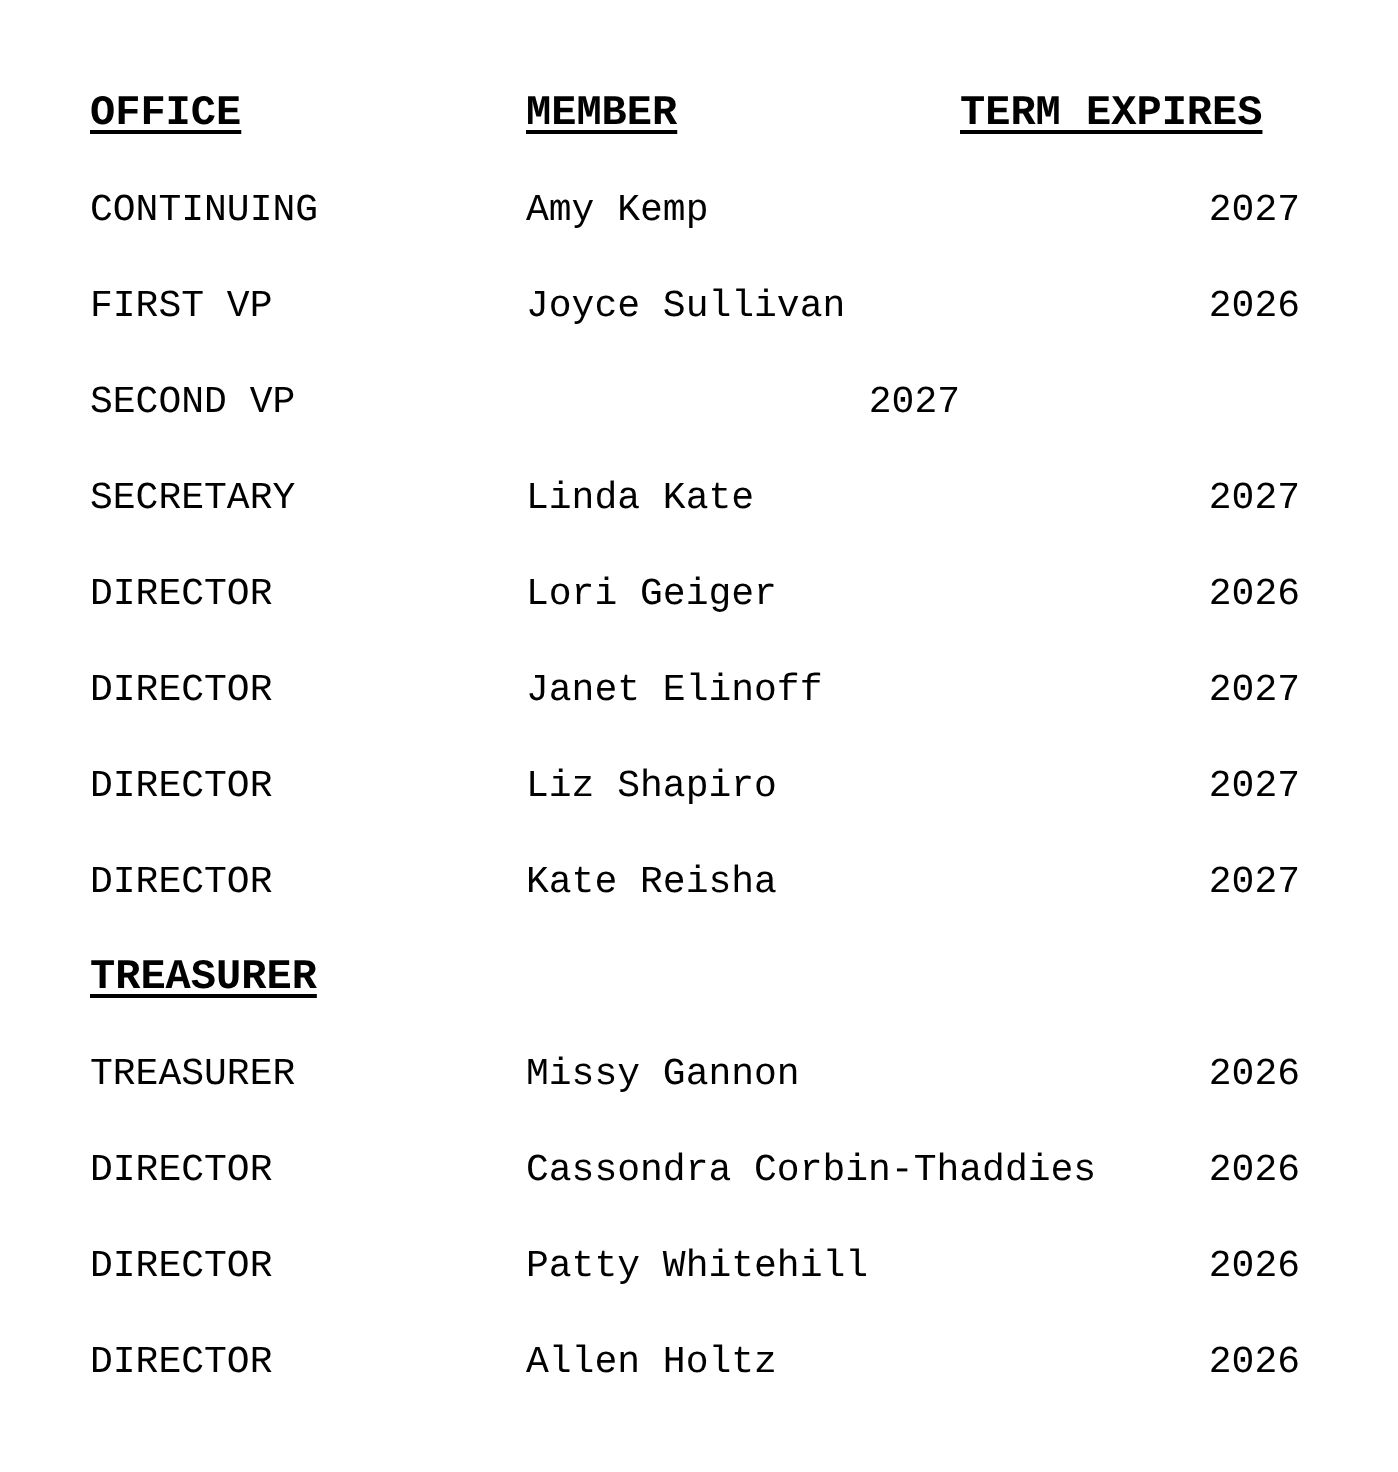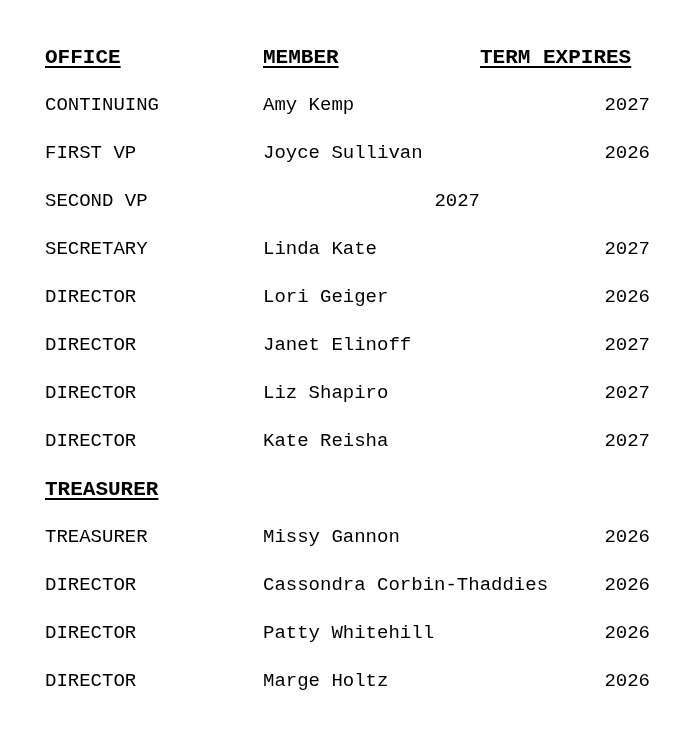--- a/index.html
+++ b/index.html
@@ -131,17 +131,17 @@
   </div>
 
   <div class="row">
     <span class="cell">DIRECTOR</span>
     <span class="cell">Patty Whitehill</span>
     <span class="cell term-val">2026</span>
   </div>
 
   <div class="row">
     <span class="cell">DIRECTOR</span>
-    <span class="cell">Marge Holtz</span>
+    <span class="cell">Allen Holtz</span>
     <span class="cell term-val">2026</span>
   </div>
 
 </div>
 
 </body></html>

